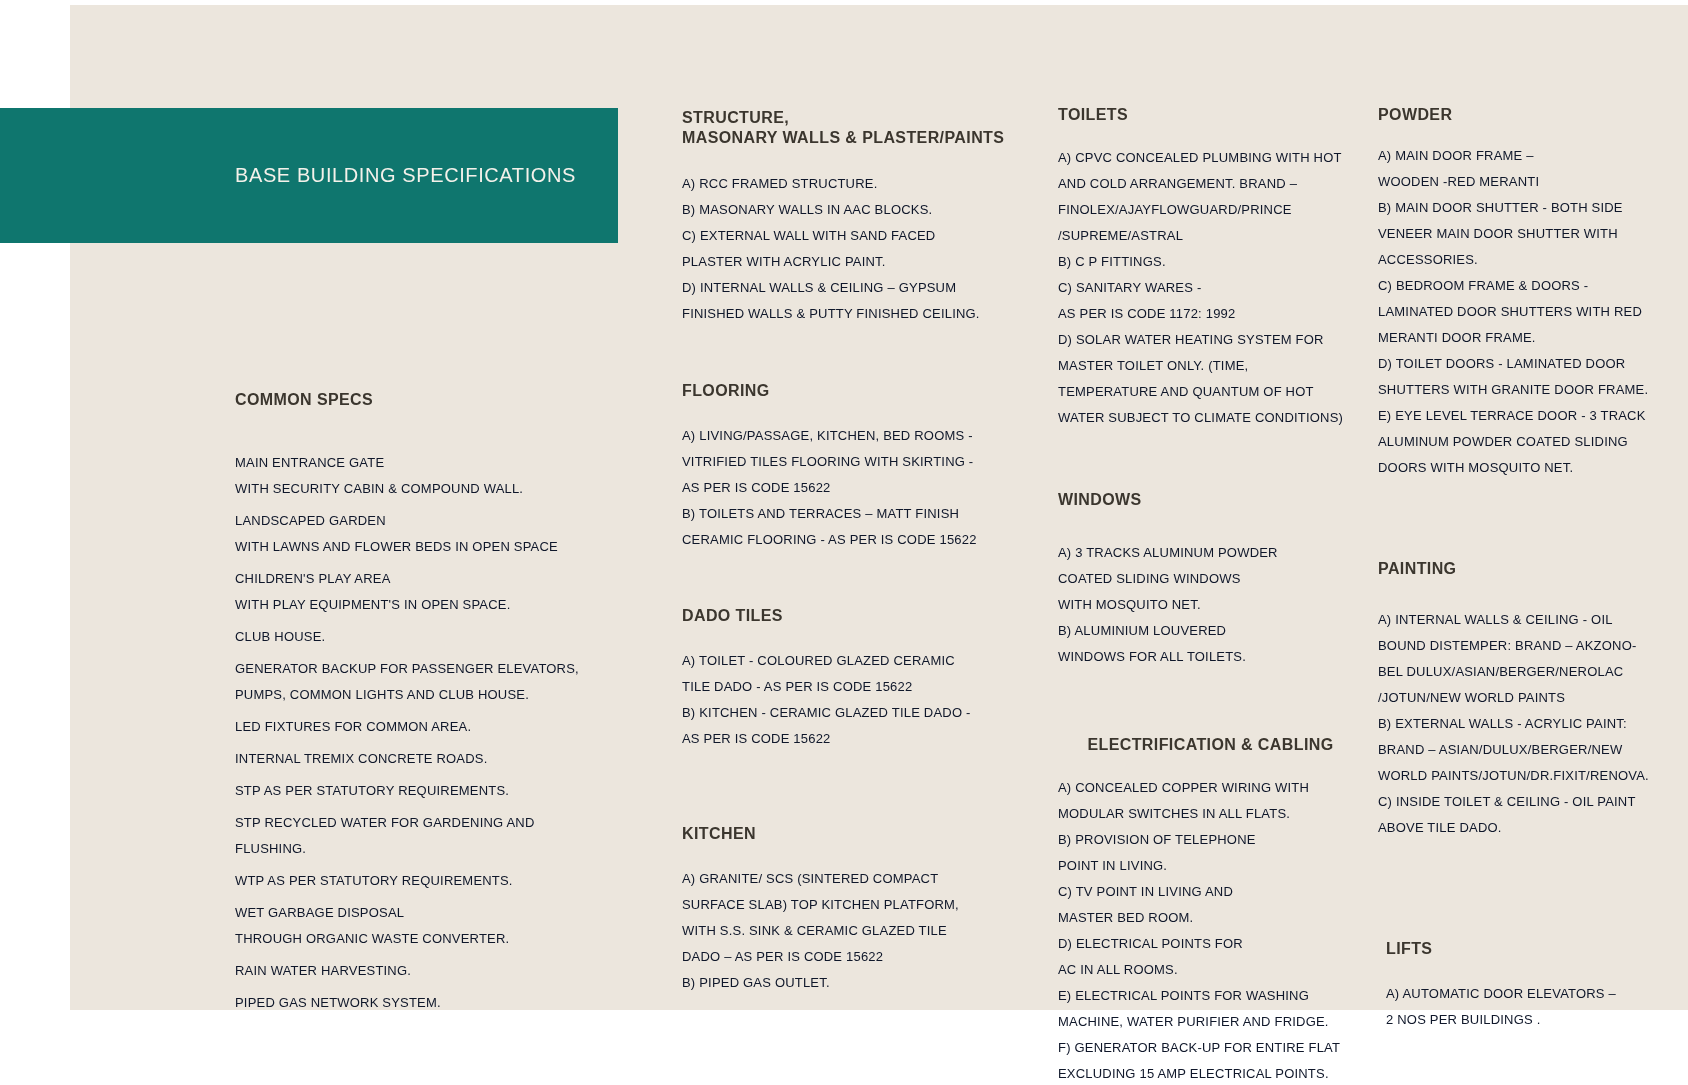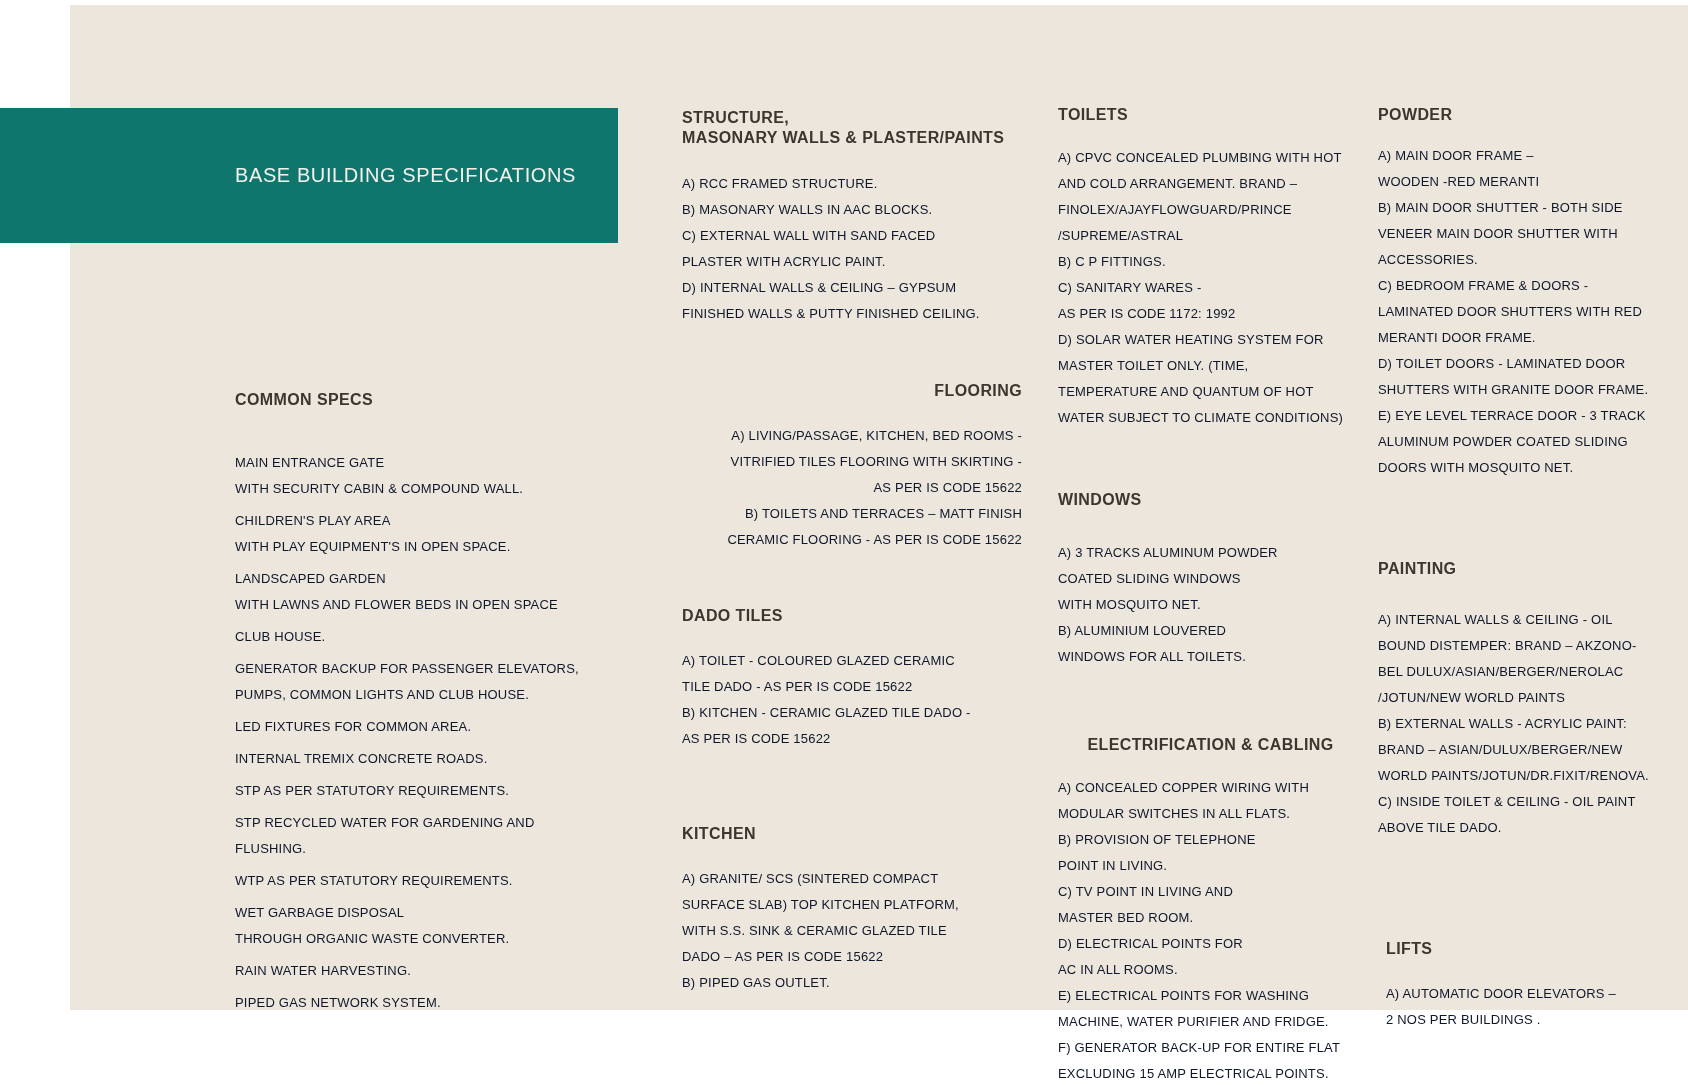--- a/index.html
+++ b/index.html
@@ -51,21 +51,21 @@
     letter-spacing: 0.2px;
     line-height: 26px;
     white-space: pre-line;
   }
   
   .col1 .heading { margin-bottom: 40px; }
   .col1 p.body { margin-bottom: 6px; }
 
   
   .col2 .sec1 .heading { margin-bottom: 23px; }
-  .col2 .sec2 { margin-top: 54px; text-align: right; }
+  .col2 .sec2 { margin-top: 54px; }
   .col2 .sec2 .heading { margin-bottom: 22px; }
   .col2 .sec3 { margin-top: 53px; }
   .col2 .sec3 .heading { margin-bottom: 22px; }
   .col2 .sec4 { margin-top: 72px; }
   .col2 .sec4 .heading { margin-bottom: 22px; }
 
   
   .col3 .sec1 .heading { margin-bottom: 20px; }
   .col3 .sec2 { margin-top: 59px; }
   .col3 .sec2 .heading { margin-bottom: 30px; }
@@ -85,24 +85,24 @@
 <div class="panel"></div>
 
 <div class="banner">
   <div class="banner-title">BASE BUILDING SPECIFICATIONS</div>
 </div>
 
 <div class="col col1">
   <div class="heading">COMMON SPECS</div>
   <p class="body">MAIN ENTRANCE GATE
 WITH SECURITY CABIN &amp; COMPOUND WALL.</p>
+  <p class="body">LANDSCAPED GARDEN
+WITH LAWNS AND FLOWER BEDS IN OPEN SPACE</p>
   <p class="body">CHILDREN'S PLAY AREA
 WITH PLAY EQUIPMENT'S IN OPEN SPACE.</p>
-  <p class="body">LANDSCAPED GARDEN
-WITH LAWNS AND FLOWER BEDS IN OPEN SPACE</p>
   <p class="body">CLUB HOUSE.</p>
   <p class="body">GENERATOR BACKUP FOR PASSENGER ELEVATORS,
 PUMPS, COMMON LIGHTS AND CLUB HOUSE.</p>
   <p class="body">LED FIXTURES FOR COMMON AREA.</p>
   <p class="body">INTERNAL TREMIX CONCRETE ROADS.</p>
   <p class="body">STP AS PER STATUTORY REQUIREMENTS.</p>
   <p class="body">STP RECYCLED WATER FOR GARDENING AND FLUSHING.</p>
   <p class="body">WTP AS PER STATUTORY REQUIREMENTS.</p>
   <p class="body">WET GARBAGE DISPOSAL
 THROUGH ORGANIC WASTE CONVERTER.</p>

